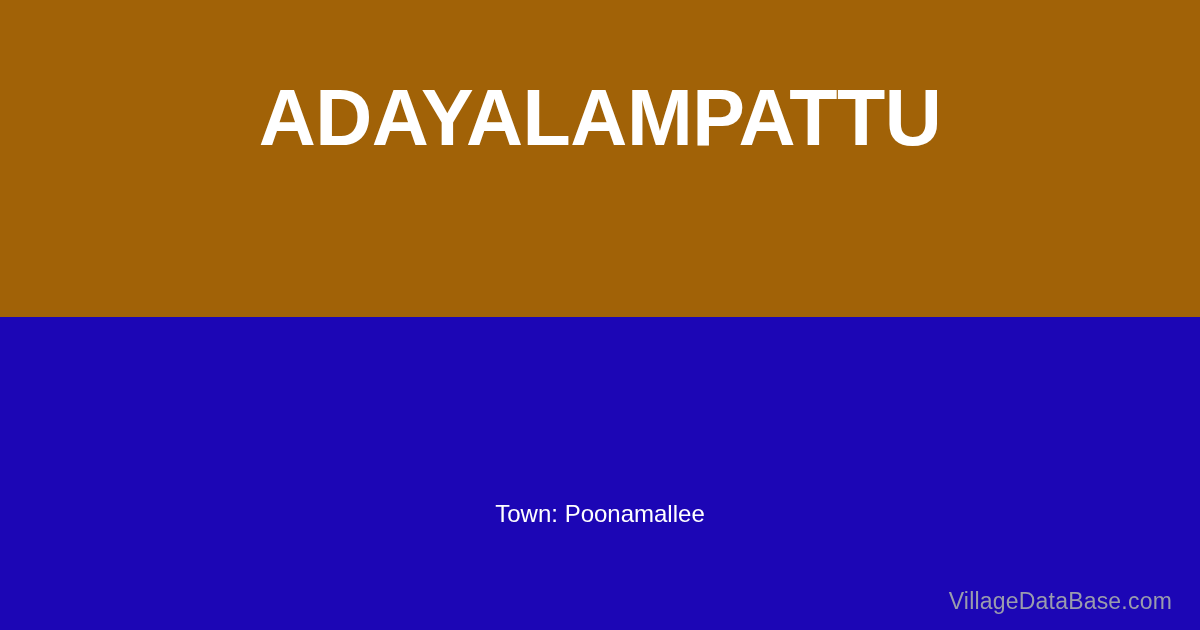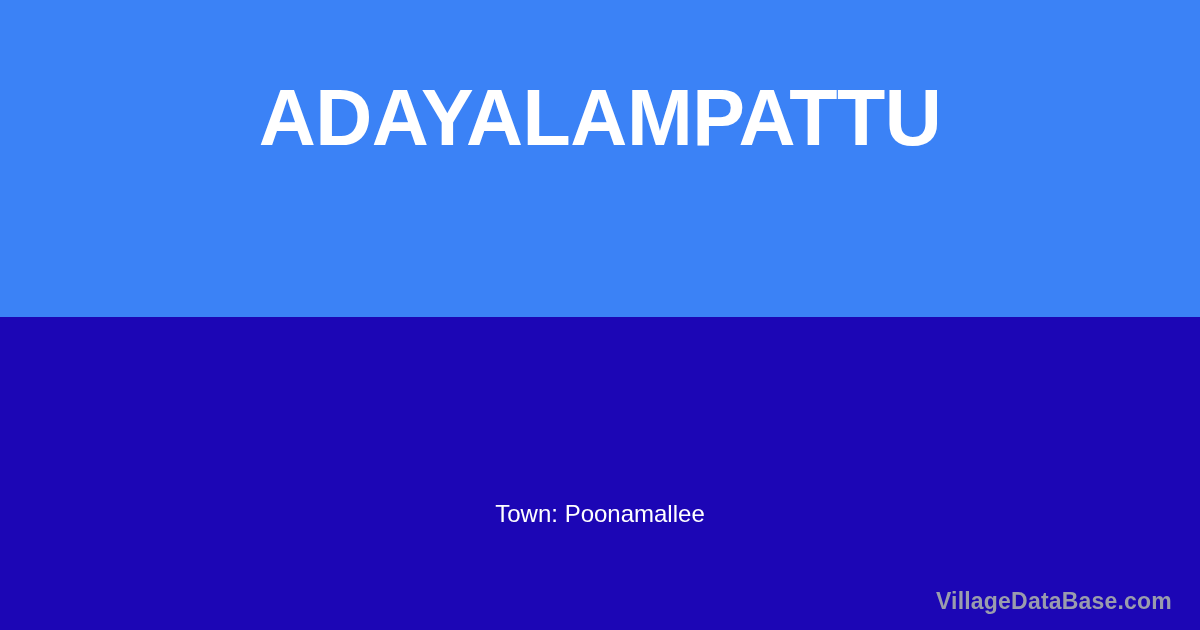--- a/index.html
+++ b/index.html
@@ -21,21 +21,21 @@
     overflow: hidden;
   }
 
   
   .hero {
     position: absolute;
     left: 0;
     top: 0;
     width: 1200px;
     height: 317px;
-    background: #3b82f6;
+    background: #a16207;
     box-sizing: border-box;
     display: flex;
     flex-direction: column;
     align-items: center;
     padding-top: 78px;
   }
 
   .hero-title {
     margin: 0;
     color: #ffffff;
@@ -84,21 +84,21 @@
     white-space: nowrap;
   }
 
   .watermark {
     position: absolute;
     right: 28px;
     bottom: 14px;
     color: #9a9cad;
     font-family: "Liberation Sans", sans-serif;
     font-size: 23px;
-    font-weight: 700;
+    font-weight: 400;
     line-height: 1.2;
     letter-spacing: 0.2px;
     white-space: nowrap;
   }
 </style>
 </head>
 <body>
 
 <div class="card">
 

